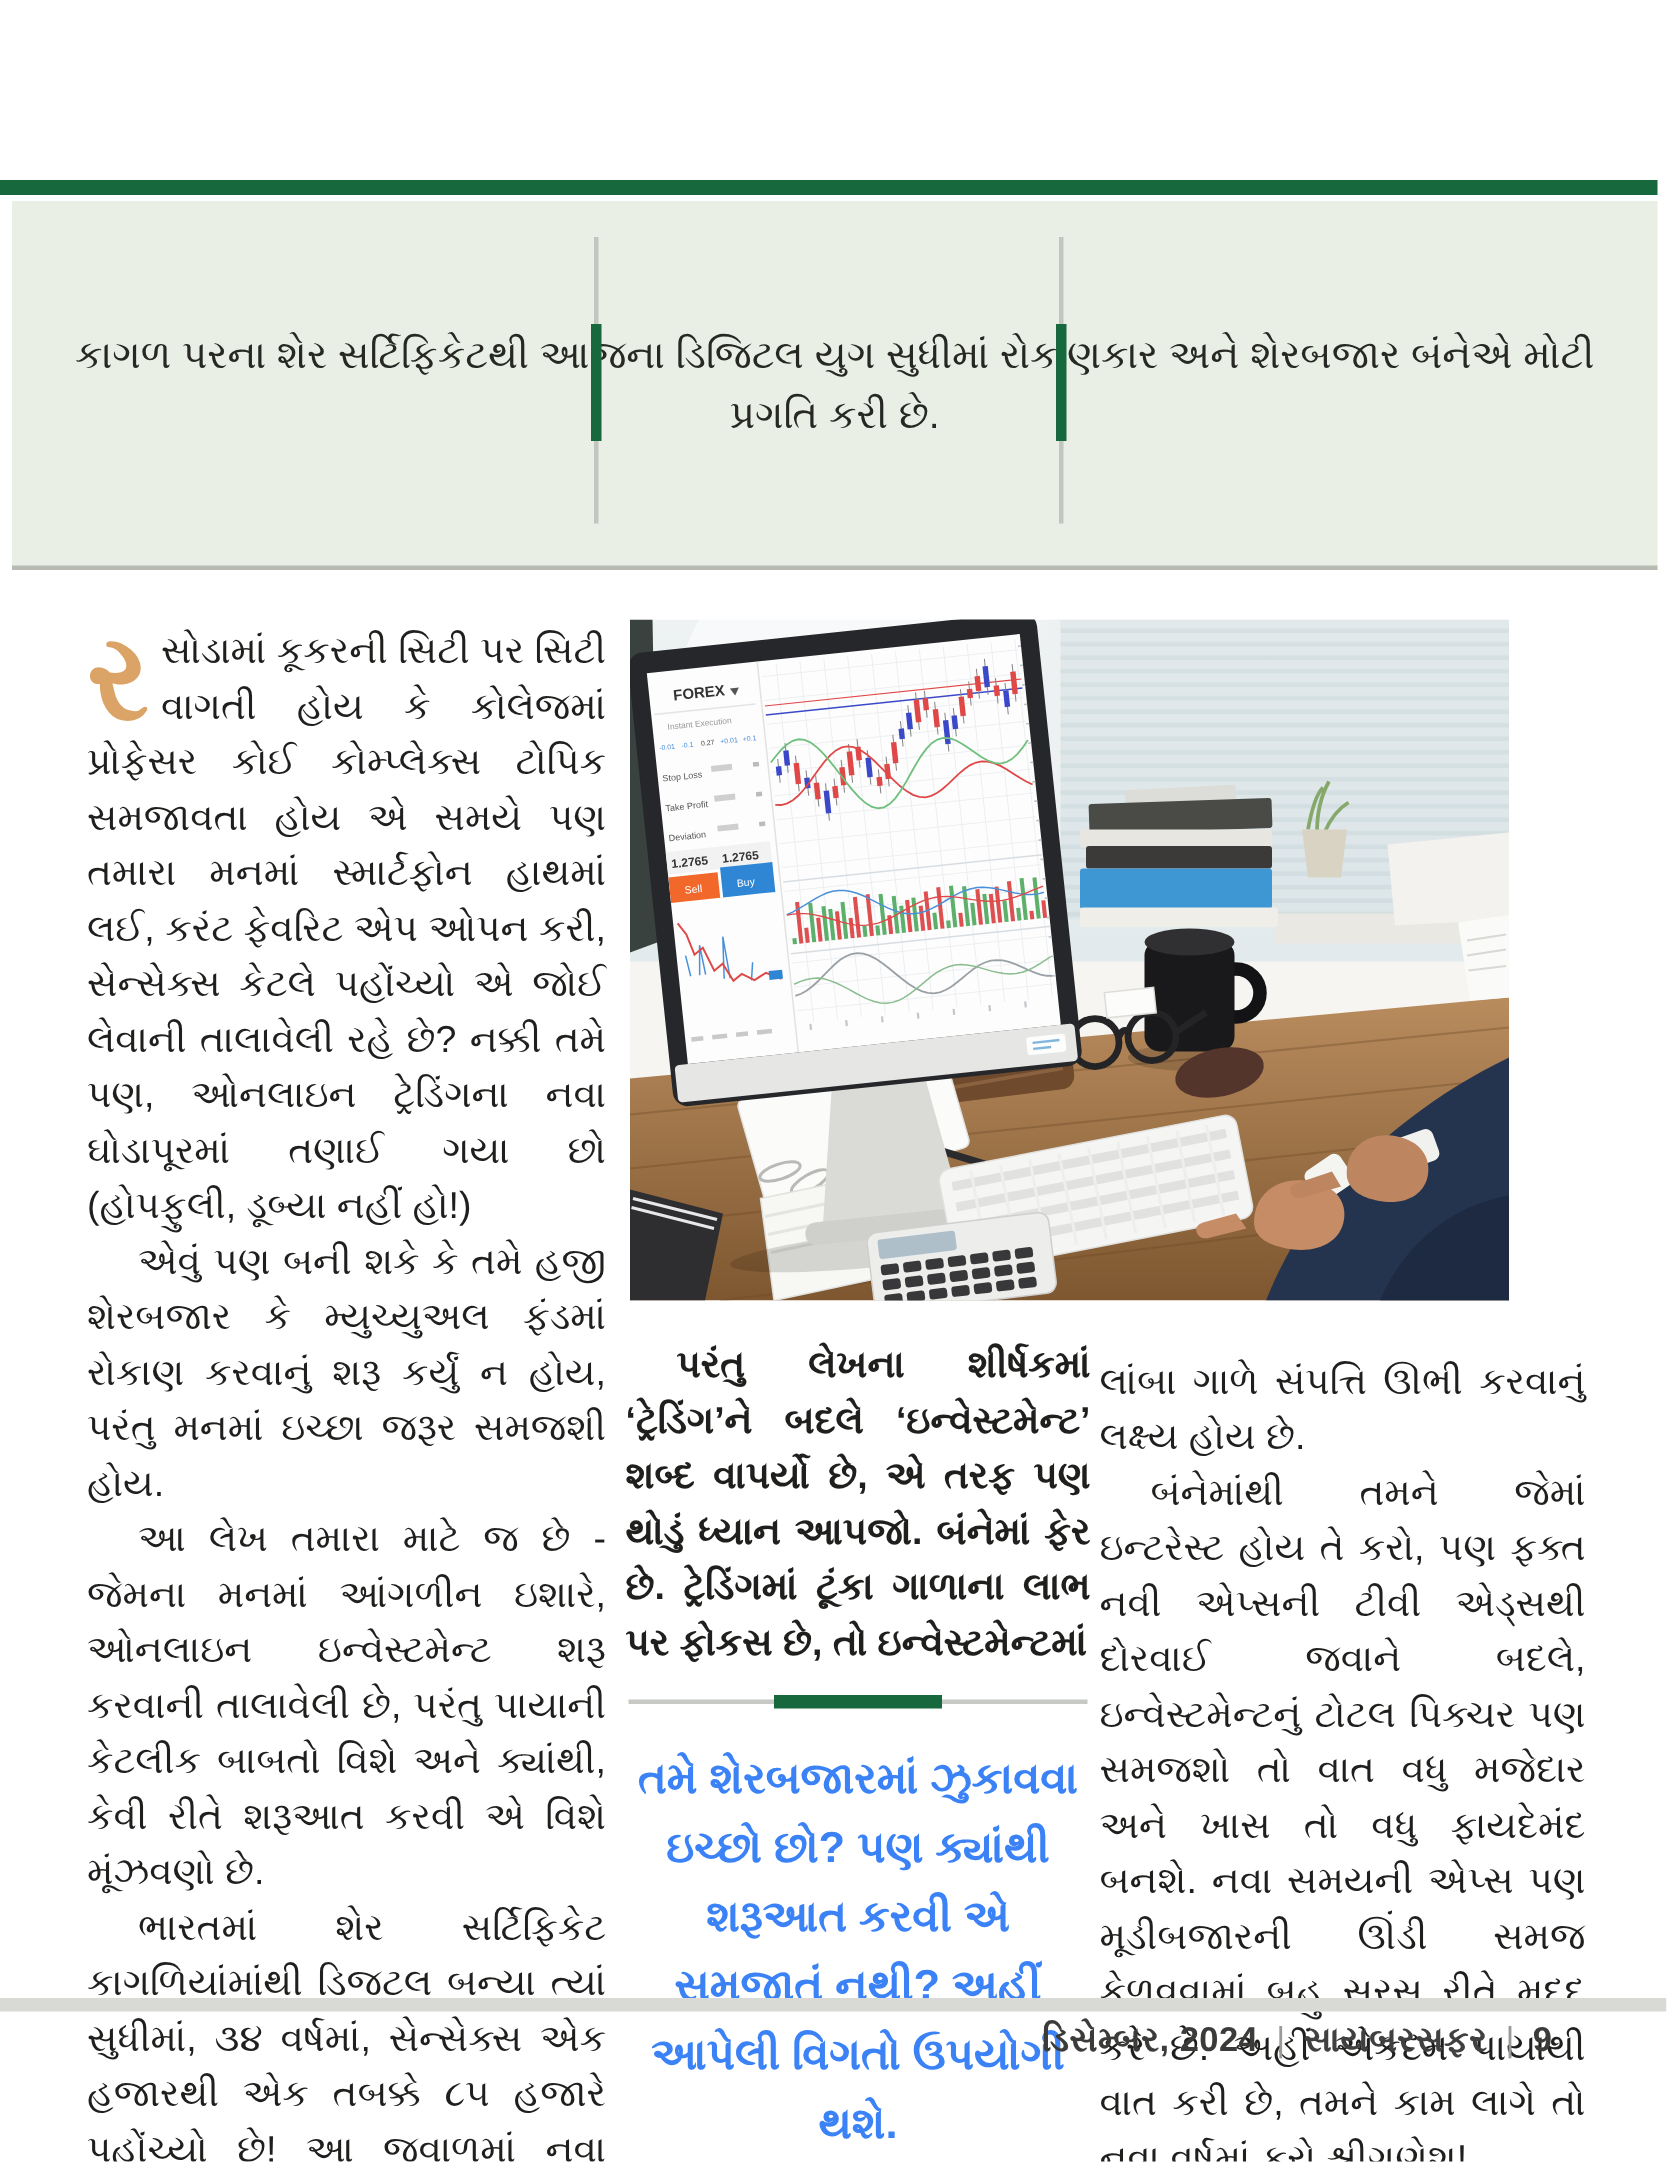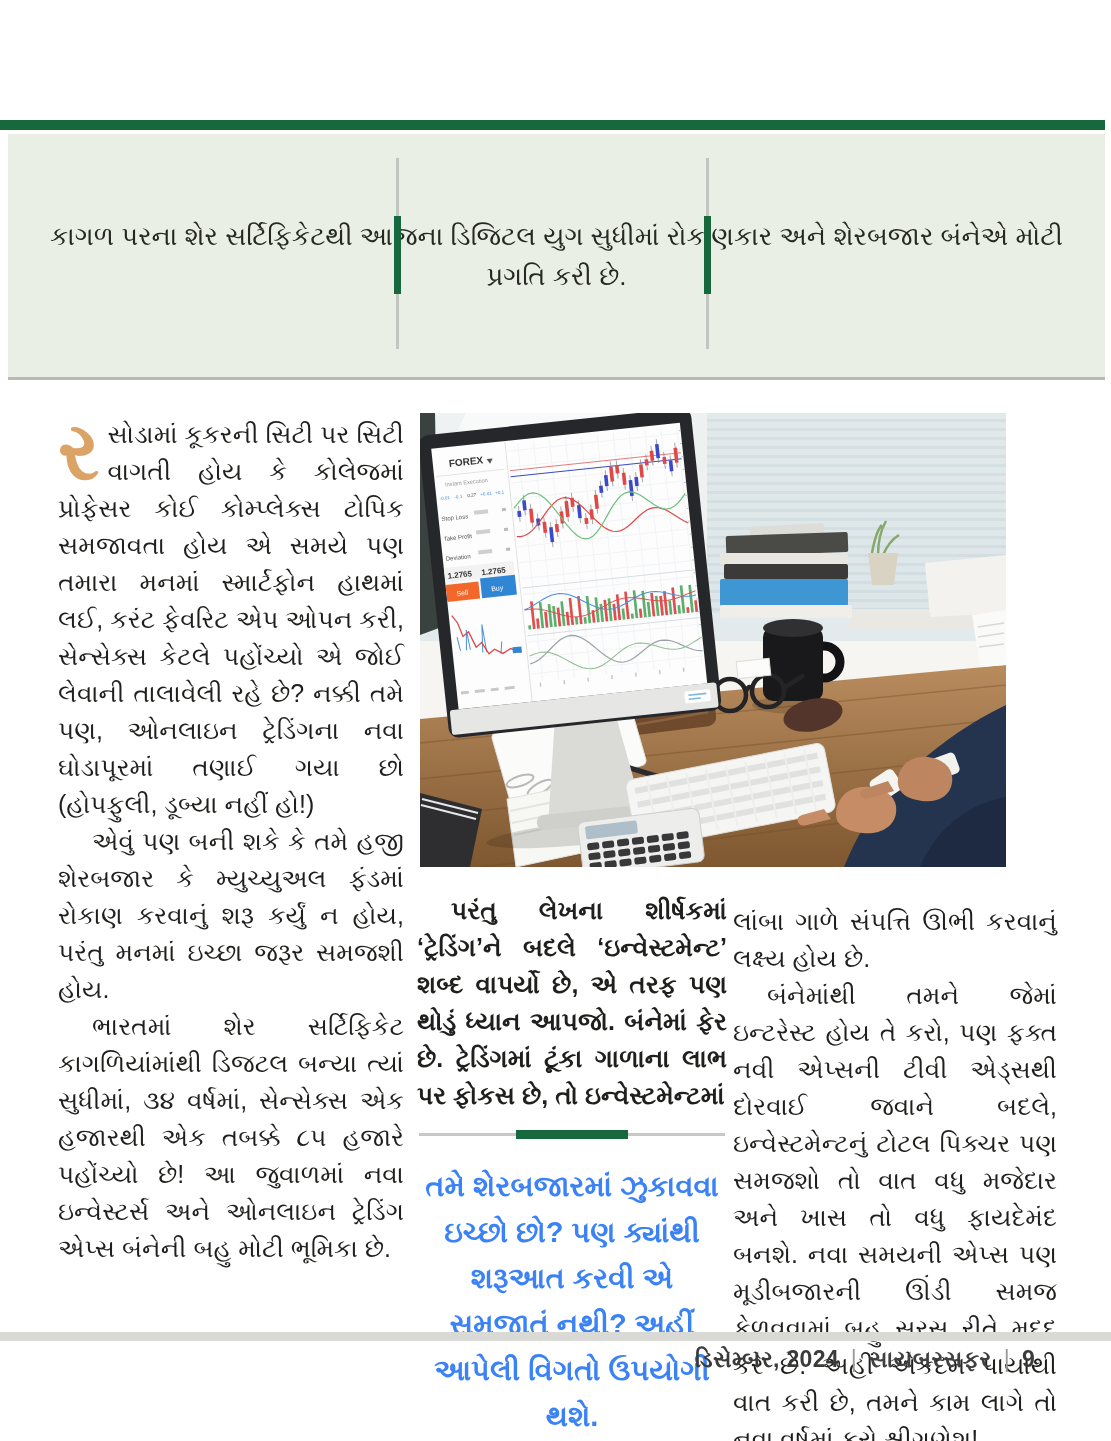--- a/index.html
+++ b/index.html
@@ -54,20 +54,21 @@
   <div class="hq-col">
     <div class="hq-text">કાગળ પરના શેર સર્ટિફિકેટથી આજના ડિજિટલ યુગ સુધીમાં રોકાણકાર અને શેરબજાર બંનેએ મોટી પ્રગતિ કરી છે.</div>
   </div>
   <div id="vdiv-1" class="vdiv"></div>
   <div id="vdiv-2" class="vdiv"></div>
 </div>
 
 <div id="col-left" class="abs bodycol">
   <p class="noindent"><span class="dropcap">ર</span><span>સોડામાં કૂકરની સિટી પર સિટી વાગતી હોય કે કોલેજમાં પ્રોફેસર કોઈ કોમ્પ્લેક્સ ટોપિક સમજાવતા હોય એ સમયે પણ તમારા મનમાં સ્માર્ટફોન હાથમાં લઈ, કરંટ ફેવરિટ એપ ઓપન કરી, સેન્સેક્સ કેટલે પહોંચ્યો એ જોઈ લેવાની તાલાવેલી રહે છે? નક્કી તમે પણ, ઓનલાઇન ટ્રેડિંગના નવા ઘોડાપૂરમાં તણાઈ ગયા છો (હોપફુલી, ડૂબ્યા નહીં હો!)</span></p>
   <p>એવું પણ બની શકે કે તમે હજી શેરબજાર કે મ્યુચ્યુઅલ ફંડમાં રોકાણ કરવાનું શરૂ કર્યું ન હોય, પરંતુ મનમાં ઇચ્છા જરૂર સમજશી હોય.</p>
+  <p>આ લેખ તમારા માટે જ છે - જેમના મનમાં આંગળીન ઇશારે, ઓનલાઇન ઇન્વેસ્ટમેન્ટ શરૂ કરવાની તાલાવેલી છે, પરંતુ પાયાની કેટલીક બાબતો વિશે અને ક્યાંથી, કેવી રીતે શરૂઆત કરવી એ વિશે મૂંઝવણો છે.</p>
   <p>ભારતમાં શેર સર્ટિફિકેટ કાગળિયાંમાંથી ડિજટલ બન્યા ત્યાં સુધીમાં, ૩૪ વર્ષમાં, સેન્સેક્સ એક હજારથી એક તબક્કે ૮૫ હજારે પહોંચ્યો છે! આ જુવાળમાં નવા ઇન્વેસ્ટર્સ અને ઓનલાઇન ટ્રેડિંગ એપ્સ બંનેની બહુ મોટી ભૂમિકા છે.</p>
 </div>
 
 <svg id="photo" class="abs" viewBox="0 0 586 454">
   <defs>
     <linearGradient id="sky" x1="0" y1="0" x2="0" y2="1">
       <stop offset="0" stop-color="#eef2f3"></stop>
         <stop offset="1" stop-color="#dde7ea"></stop>
     </linearGradient>
     <linearGradient id="wood" x1="0" y1="0" x2="0" y2="1">

